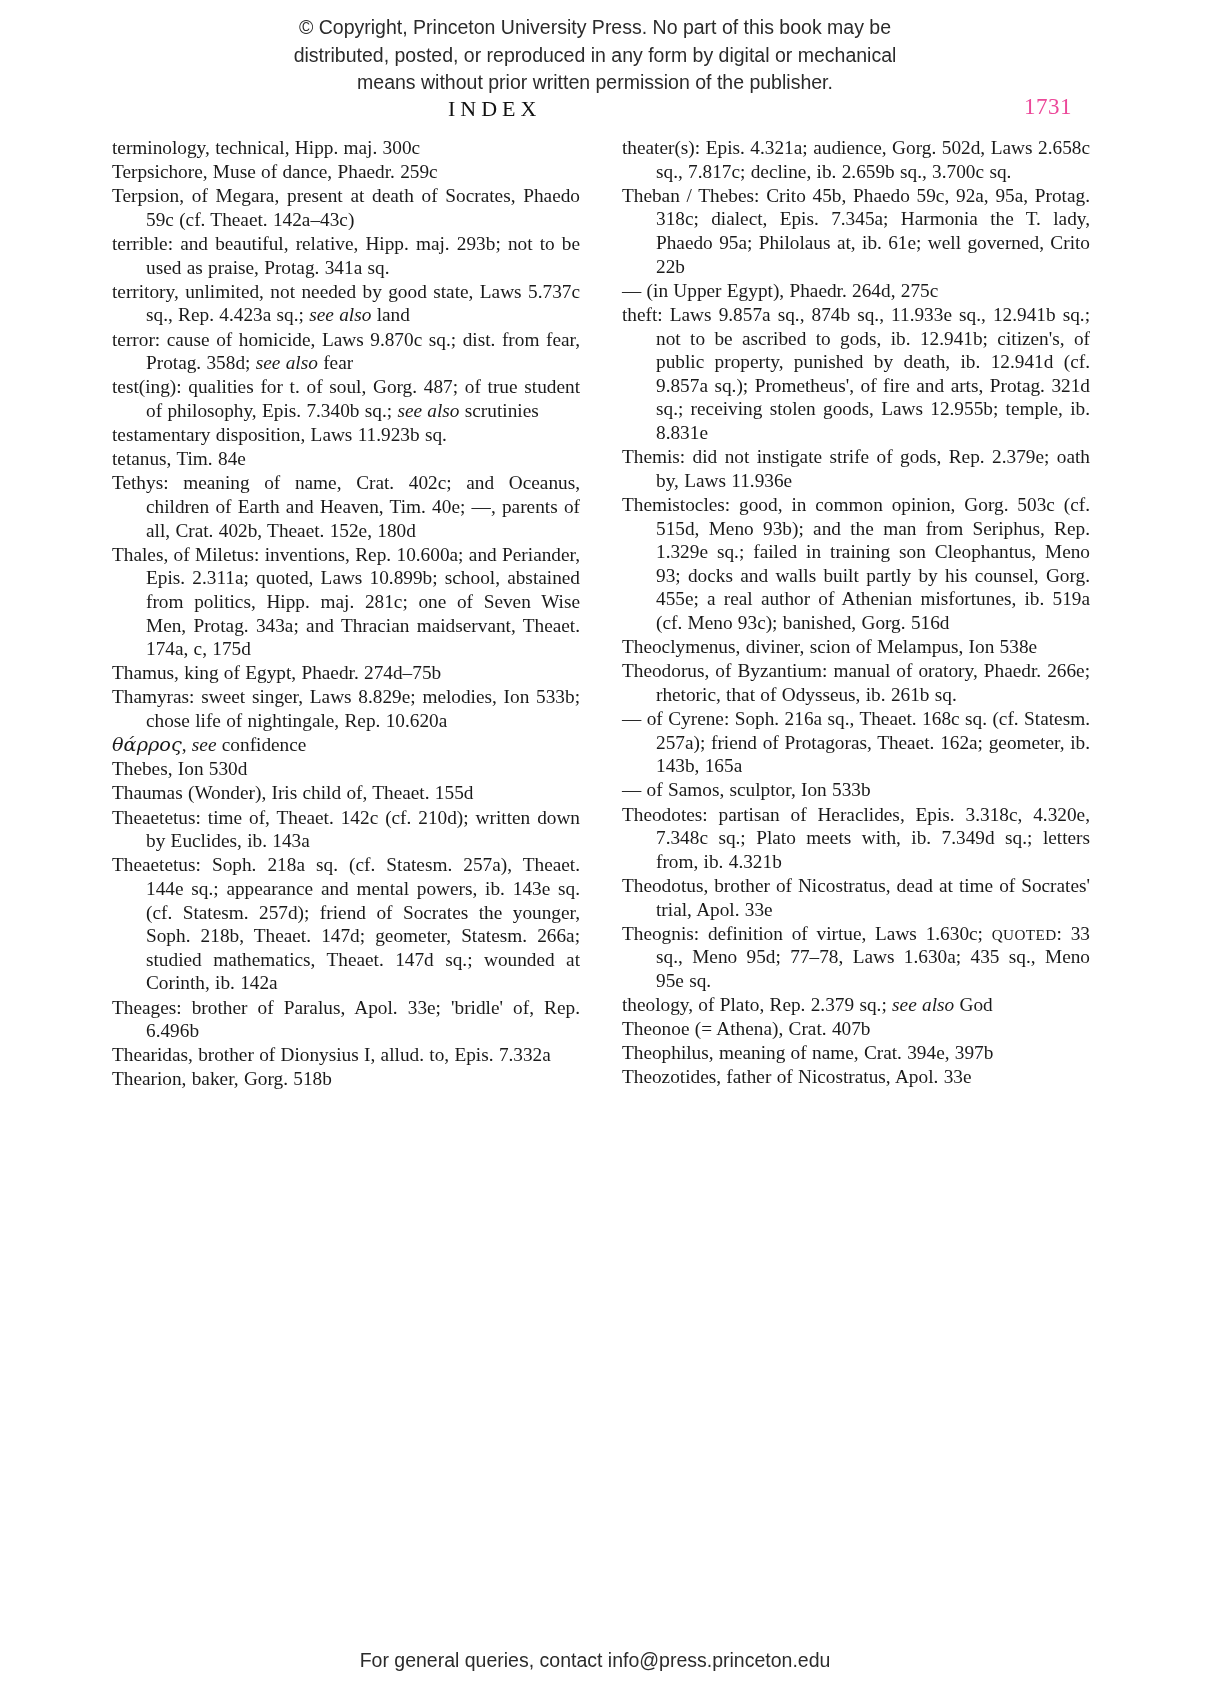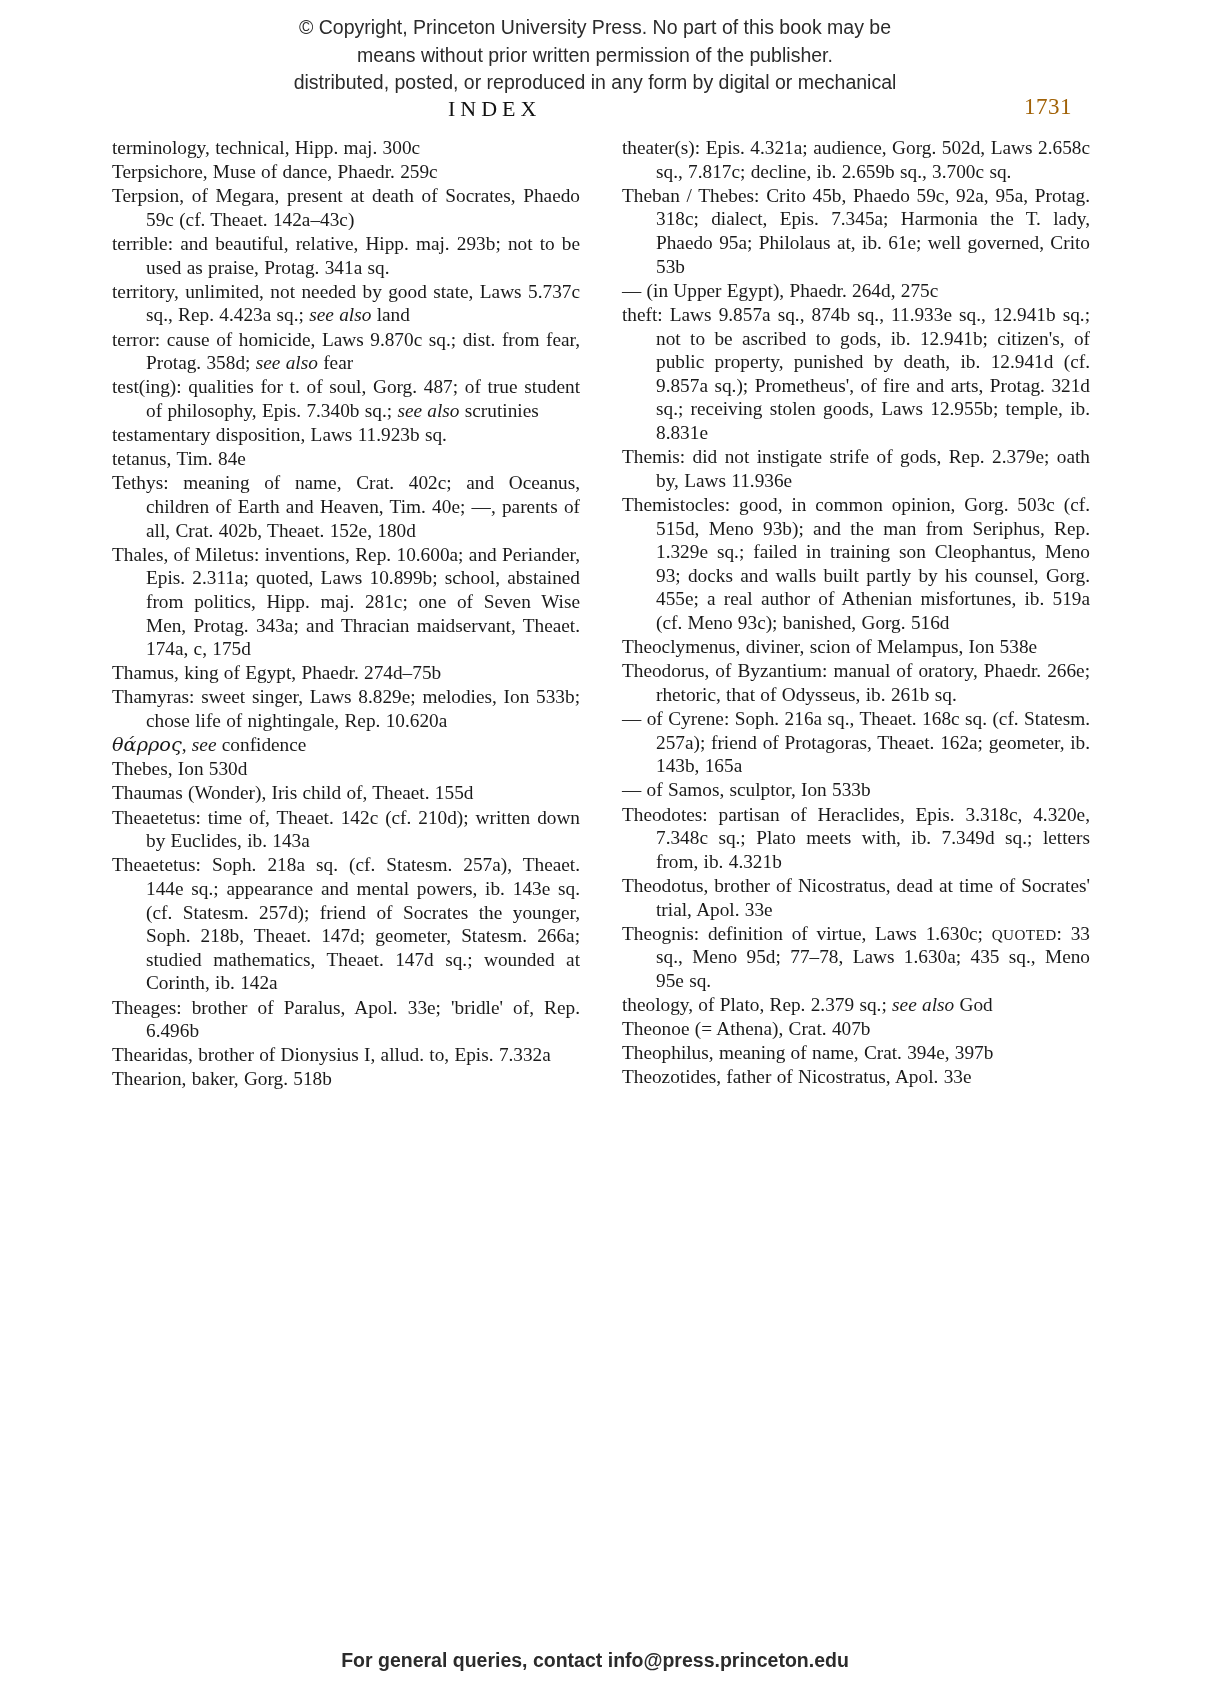--- a/index.html
+++ b/index.html
@@ -50,21 +50,21 @@
     letter-spacing: 5px;
     font-weight: normal;
     color: #111;
   }
   .folio {
     position: absolute;
     right: 0;
     top: -2px;
     font-size: 23px;
     letter-spacing: 0.5px;
-    color: #a16207;
+    color: #ec4899;
   }
   .columns {
     position: absolute;
     left: 112px;
     right: 100px;
     top: 136px;
     display: flex;
     gap: 42px;
   }
   .col {
@@ -87,32 +87,31 @@
   .greek { font-family: "DejaVu Serif", serif; font-style: italic; }
   .footer {
     position: absolute;
     left: 0;
     right: 0;
     bottom: 28px;
     text-align: center;
     font-family: "Liberation Sans", sans-serif;
     font-size: 19.5px;
     color: #2b2b2b;
-    font-weight: bold;
   }
 </style>
 </head>
 <body>
 
 <div class="page">
 
   <div class="copyright">
     <div>© Copyright, Princeton University Press. No part of this book may be</div>
+    <div>distributed, posted, or reproduced in any form by digital or mechanical</div>
     <div>means without prior written permission of the publisher.</div>
-    <div>distributed, posted, or reproduced in any form by digital or mechanical</div>
   </div>
 
   <div class="header-row">
     <div class="index-title">INDEX</div>
     <div class="folio">1731</div>
   </div>
 
   <div class="columns">
     <div class="col">
         <p class="entry">terminology, technical, Hipp. maj. 300c</p>
@@ -132,21 +131,21 @@
         <p class="entry">Thebes, Ion 530d</p>
         <p class="entry">Thaumas (Wonder), Iris child of, Theaet. 155d</p>
         <p class="entry">Theaetetus: time of, Theaet. 142c (cf. 210d); written down by Euclides, ib. 143a</p>
         <p class="entry">Theaetetus: Soph. 218a sq. (cf. Statesm. 257a), Theaet. 144e sq.; appearance and mental powers, ib. 143e sq. (cf. Statesm. 257d); friend of Socrates the younger, Soph. 218b, Theaet. 147d; geometer, Statesm. 266a; studied mathematics, Theaet. 147d sq.; wounded at Corinth, ib. 142a</p>
         <p class="entry">Theages: brother of Paralus, Apol. 33e; 'bridle' of, Rep. 6.496b</p>
         <p class="entry">Thearidas, brother of Dionysius I, allud. to, Epis. 7.332a</p>
         <p class="entry">Thearion, baker, Gorg. 518b</p>
       </div>
     <div class="col">
         <p class="entry">theater(s): Epis. 4.321a; audience, Gorg. 502d, Laws 2.658c sq., 7.817c; decline, ib. 2.659b sq., 3.700c sq.</p>
-        <p class="entry">Theban / Thebes: Crito 45b, Phaedo 59c, 92a, 95a, Protag. 318c; dialect, Epis. 7.345a; Harmonia the T. lady, Phaedo 95a; Philolaus at, ib. 61e; well governed, Crito 53b</p>
+        <p class="entry">Theban / Thebes: Crito 45b, Phaedo 59c, 92a, 95a, Protag. 318c; dialect, Epis. 7.345a; Harmonia the T. lady, Phaedo 95a; Philolaus at, ib. 61e; well governed, Crito 22b</p>
         <p class="entry">— (in Upper Egypt), Phaedr. 264d, 275c</p>
         <p class="entry">theft: Laws 9.857a sq., 874b sq., 11.933e sq., 12.941b sq.; not to be ascribed to gods, ib. 12.941b; citizen's, of public property, punished by death, ib. 12.941d (cf. 9.857a sq.); Prometheus', of fire and arts, Protag. 321d sq.; receiving stolen goods, Laws 12.955b; temple, ib. 8.831e</p>
         <p class="entry">Themis: did not instigate strife of gods, Rep. 2.379e; oath by, Laws 11.936e</p>
         <p class="entry">Themistocles: good, in common opinion, Gorg. 503c (cf. 515d, Meno 93b); and the man from Seriphus, Rep. 1.329e sq.; failed in training son Cleophantus, Meno 93; docks and walls built partly by his counsel, Gorg. 455e; a real author of Athenian misfortunes, ib. 519a (cf. Meno 93c); banished, Gorg. 516d</p>
         <p class="entry">Theoclymenus, diviner, scion of Melampus, Ion 538e</p>
         <p class="entry">Theodorus, of Byzantium: manual of oratory, Phaedr. 266e; rhetoric, that of Odysseus, ib. 261b sq.</p>
         <p class="entry">— of Cyrene: Soph. 216a sq., Theaet. 168c sq. (cf. Statesm. 257a); friend of Protagoras, Theaet. 162a; geometer, ib. 143b, 165a</p>
         <p class="entry">— of Samos, sculptor, Ion 533b</p>
         <p class="entry">Theodotes: partisan of Heraclides, Epis. 3.318c, 4.320e, 7.348c sq.; Plato meets with, ib. 7.349d sq.; letters from, ib. 4.321b</p>
         <p class="entry">Theodotus, brother of Nicostratus, dead at time of Socrates' trial, Apol. 33e</p>

